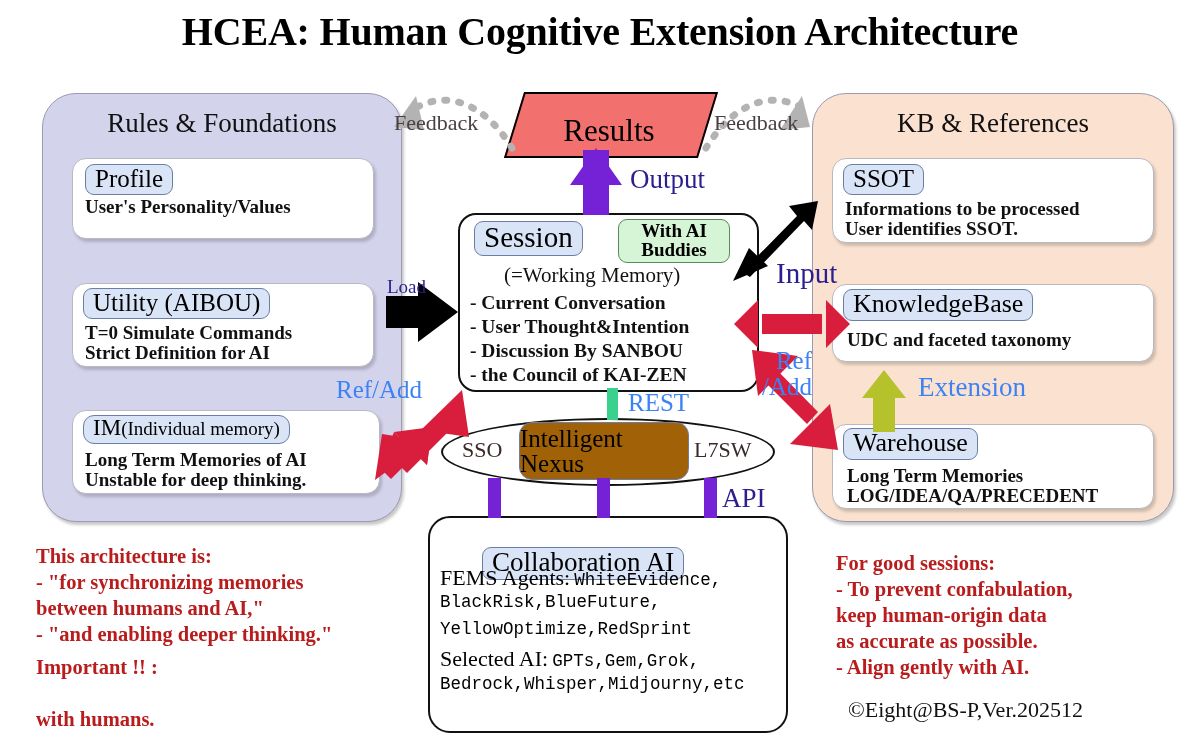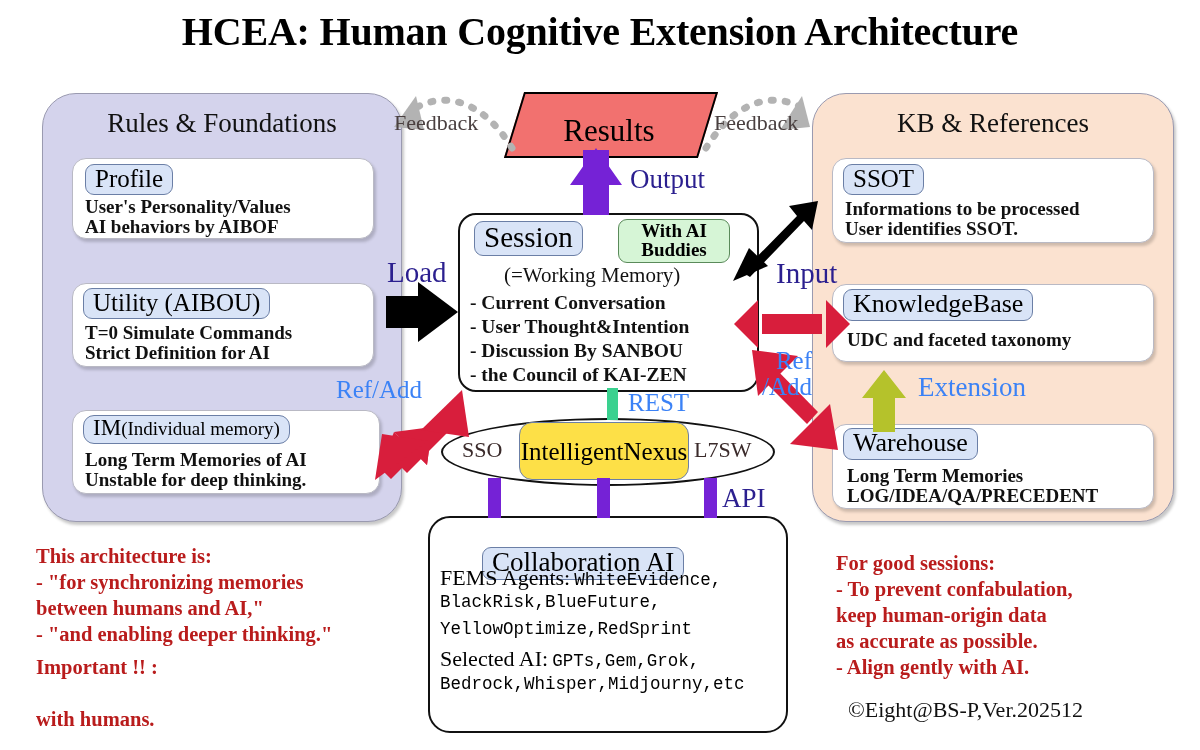--- a/index.html
+++ b/index.html
@@ -69,22 +69,22 @@
   }
   .session .line{font-size:19.5px;font-weight:bold;color:#111;line-height:1.18;white-space:nowrap;}
 
   
   .nexus-ellipse{
     position:absolute;left:441px;top:418px;width:330px;height:64px;
     border:2px solid #111;border-radius:50%;background:#fff;
   }
   .nexus-core{
     position:absolute;left:519px;top:422px;width:168px;height:56px;
-    background:#fde047;border:1px solid #6b7fa6;border-radius:13px;
-    display:flex;align-items:center;justify-content:center;
+    background:#a16207;border:1px solid #6b7fa6;border-radius:13px;
+    display:flex;flex-direction:column;justify-content:center;
     font-size:25px;line-height:1.0;color:#000;
   }
   .nexus-side{position:absolute;font-size:22px;color:#3a2a2a;}
 
   
   .collab{
     position:absolute;left:428px;top:516px;width:356px;height:213px;
     background:#fff;border:2px solid #111;border-radius:22px;
   }
   .collab .mono{font-family:"Liberation Mono",monospace;font-size:17.5px;}
@@ -116,21 +116,20 @@
 
   <div class="panel left">
     <div class="panel-title">Rules &amp; Foundations</div>
   </div>
 
   <div class="card" style="left:72px;top:158px;width:300px;height:79px;">
     <div style="position:absolute;left:12px;top:5px;">
       <span class="chip" style="font-size:25px;">Profile</span>
     </div>
     <div class="card-line" style="position:absolute;left:12px;top:37px;">User's Personality/Values</div>
-    <div class="card-line" style="position:absolute;left:12px;top:57px;">AI behaviors by AIBOF</div>
   </div>
 
   <div class="card" style="left:72px;top:283px;width:300px;height:82px;">
     <div style="position:absolute;left:10px;top:4px;">
       <span class="chip" style="font-size:25px;">Utility (AIBOU)</span>
     </div>
     <div class="card-line" style="position:absolute;left:12px;top:38px;">T=0 Simulate Commands</div>
     <div class="card-line" style="position:absolute;left:12px;top:58px;">Strict Definition for AI</div>
   </div>
 
@@ -267,21 +266,21 @@
     </g>
 
     <g fill="#b5c22b">
       <polygon points="884,370 906,398 895,398 895,432 873,432 873,398 862,398"></polygon>
     </g>
   </svg>
 
   <div class="lab lab-gray" style="left:394px;top:110px;font-size:22px;">Feedback</div>
   <div class="lab lab-gray" style="left:714px;top:110px;font-size:22px;">Feedback</div>
   <div class="lab lab-navy" style="left:630px;top:164px;font-size:27px;">Output</div>
-  <div class="lab lab-navy" style="left:387px;top:256px;font-size:29px;">Load</div>
+  <div class="lab lab-navy" style="left:387px;top:276px;font-size:19px;">Load</div>
   <div class="lab lab-navy" style="left:776px;top:257px;font-size:29px;">Input</div>
 
   <div class="lab lab-brown" style="left:336px;top:376px;font-size:25px;">
     <span>Ref</span><span>/Add</span>
   </div>
 
   <div class="lab lab-brown" style="left:762px;top:348px;font-size:25px;line-height:1.02;">
     <div>Ref</div>
     <div>/Add</div>
   </div>

